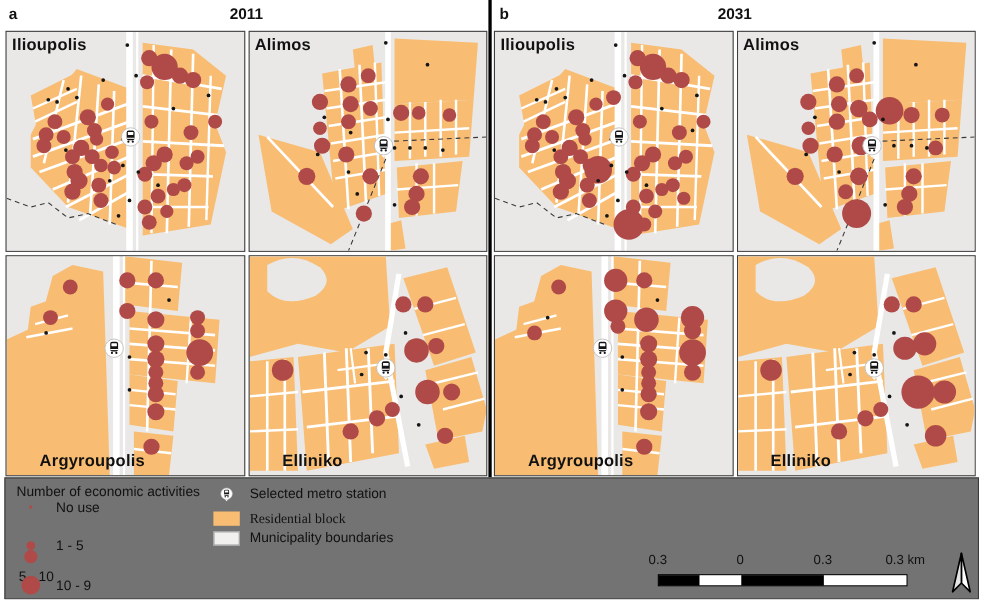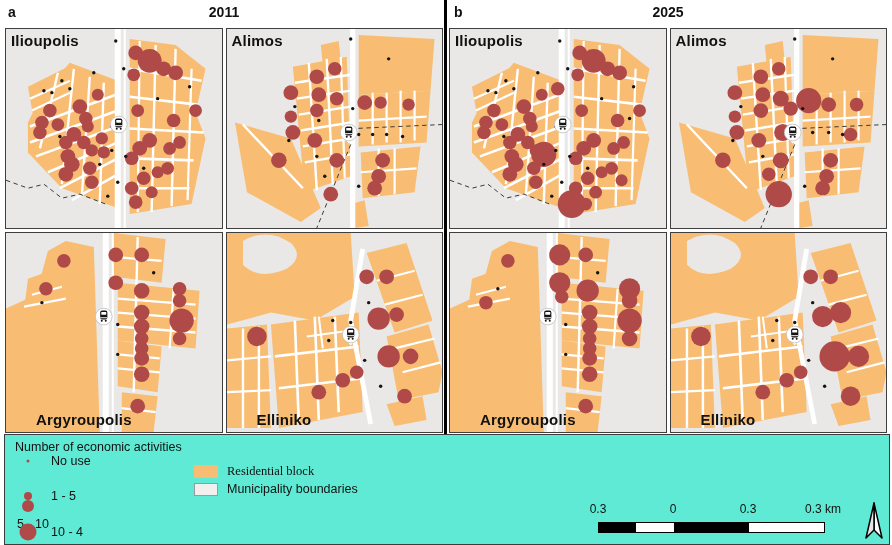--- a/index.html
+++ b/index.html
@@ -14,21 +14,21 @@
   
   .maps-grid{position:absolute;top:28px;width:438px;height:405px;display:grid;
              grid-template-columns:1fr 1fr;grid-template-rows:1fr 1fr;gap:3px;}
   #panel-a{left:5px;} #panel-b{left:449px;}
   .cell{position:relative;border:1px solid #3f3f3f;background:#e9e8e6;overflow:hidden;}
   .cell svg.map{position:absolute;left:0;top:0;width:100%;height:100%;}
   .muni-label{position:absolute;font-size:15px;font-weight:bold;letter-spacing:0.2px;}
   .muni-label.tl{left:5px;top:3px;} .muni-label.bl{left:6px;bottom:4px;margin-left:24px;}
   
   .bottom-strip{position:absolute;left:4px;top:434px;width:884px;height:109px;
-                border:1px solid #3c3c3c;background:#5eead4;}
+                border:1px solid #3c3c3c;background:#737373;}
   .legend-title{position:absolute;left:10px;top:5px;font-size:12.5px;}
   .lrow{position:absolute;left:10px;display:flex;align-items:center;font-size:12.5px;}
   .lrow svg{flex:0 0 auto;margin-right:8px;}
   .lcol2{position:absolute;left:188px;display:flex;align-items:center;font-size:12.5px;}
   .lcol2 .sym{width:26px;margin-right:8px;display:flex;justify-content:center;}
   .swatch{display:inline-block;width:24px;height:13px;}
   .swatch.bnd{background:#f1f0ee;border:1px solid #9a9a9a;box-sizing:border-box;}
   
   .scalebar{position:absolute;left:593px;top:87px;width:257px;height:10px;}
   .sb-bar{position:absolute;left:0;top:0;width:225px;height:9px;border:1px solid #000;
@@ -38,21 +38,21 @@
   .north{position:absolute;left:857px;top:66px;}
 </style>
 </head>
 <body>
 
 <div class="figure">
 
   <span class="hdr-letter" id="letter-a">a</span>
   <span class="hdr-year" id="year-a">2011</span>
   <span class="hdr-letter" id="letter-b">b</span>
-  <span class="hdr-year" id="year-b">2025</span>
+  <span class="hdr-year" id="year-b">2031</span>
   <div class="divider"></div>
 
   <div class="maps-grid" id="panel-a">
     <div class="cell">
       <svg class="map" viewBox="0 0 108 100" preserveAspectRatio="none">
           <rect x="0" y="0" width="108" height="100" fill="#e9e8e6"></rect>
           <path d="M32,17 L56,26 L56,90 L28,80 L11,62 L11,47 L18,33 Z" fill="#f8bd72"></path>
           <path d="M11,29 L31,19 L33,37 L14,46 Z" fill="#f8bd72"></path>
           <path d="M62,5 L85,8 L100,20 L95,42 L100,55 L93,88 L62,93 Z" fill="#f8bd72"></path>
           <path d="M56,0 L56,100" stroke="#ffffff" stroke-width="3" fill="none"></path>
@@ -637,23 +637,39 @@
     <div class="lrow" style="top:60px;height:22px;flex-direction:column;">
       <svg class="legend-circle" width="28" height="22">
           <circle cx="13" cy="11" r="6" fill="#b04a48"></circle>
         </svg>
       <span>5 - 10</span>
     </div>
     <div class="lrow" style="top:84px;height:26px;">
       <svg class="legend-circle" width="28" height="26">
           <circle cx="13" cy="13" r="8.5" fill="#b04a48"></circle>
         </svg>
-      <span>10 - 4</span>
-    </div>
-
+      <span>10 - 9</span>
+    </div>
+
+    <div class="lcol2" style="top:6px;height:16px;">
+      <span class="sym">
+          <svg id="legend-station" width="14" height="15" viewBox="-5.5 -5.5 11 12">
+            <g transform="translate(0,0)">
+              <path d="M-1.7,3.4 L1.7,3.4 L0,5.5 Z" fill="#fff"></path>
+              <circle cx="0" cy="0" r="4.2" fill="#fff" stroke="#bdbdbd" stroke-width="0.4"></circle>
+              <rect x="-1.8" y="-3" width="3.6" height="4.5" rx="0.9" fill="#141414"></rect>
+              <rect x="-1.25" y="-2.3" width="2.5" height="1.35" rx="0.2" fill="#fff"></rect>
+              <rect x="-1.8" y="0.35" width="3.6" height="0.5" fill="#fff"></rect>
+              <circle cx="-1" cy="2.15" r="0.5" fill="#141414"></circle>
+              <circle cx="1" cy="2.15" r="0.5" fill="#141414"></circle>
+            </g>
+          </svg>
+        </span>
+      <span>Selected metro station</span>
+    </div>
     <div class="lcol2" style="top:29px;height:14px;font-family:Liberation Serif, serif;">
       <span class="sym">
           <span class="swatch" style="background: rgb(248, 189, 114);"></span>
         </span>
       <span>Residential block</span>
     </div>
     <div class="lcol2" style="top:47px;height:14px;">
       <span class="sym">
           <span class="swatch bnd"></span>
         </span>

